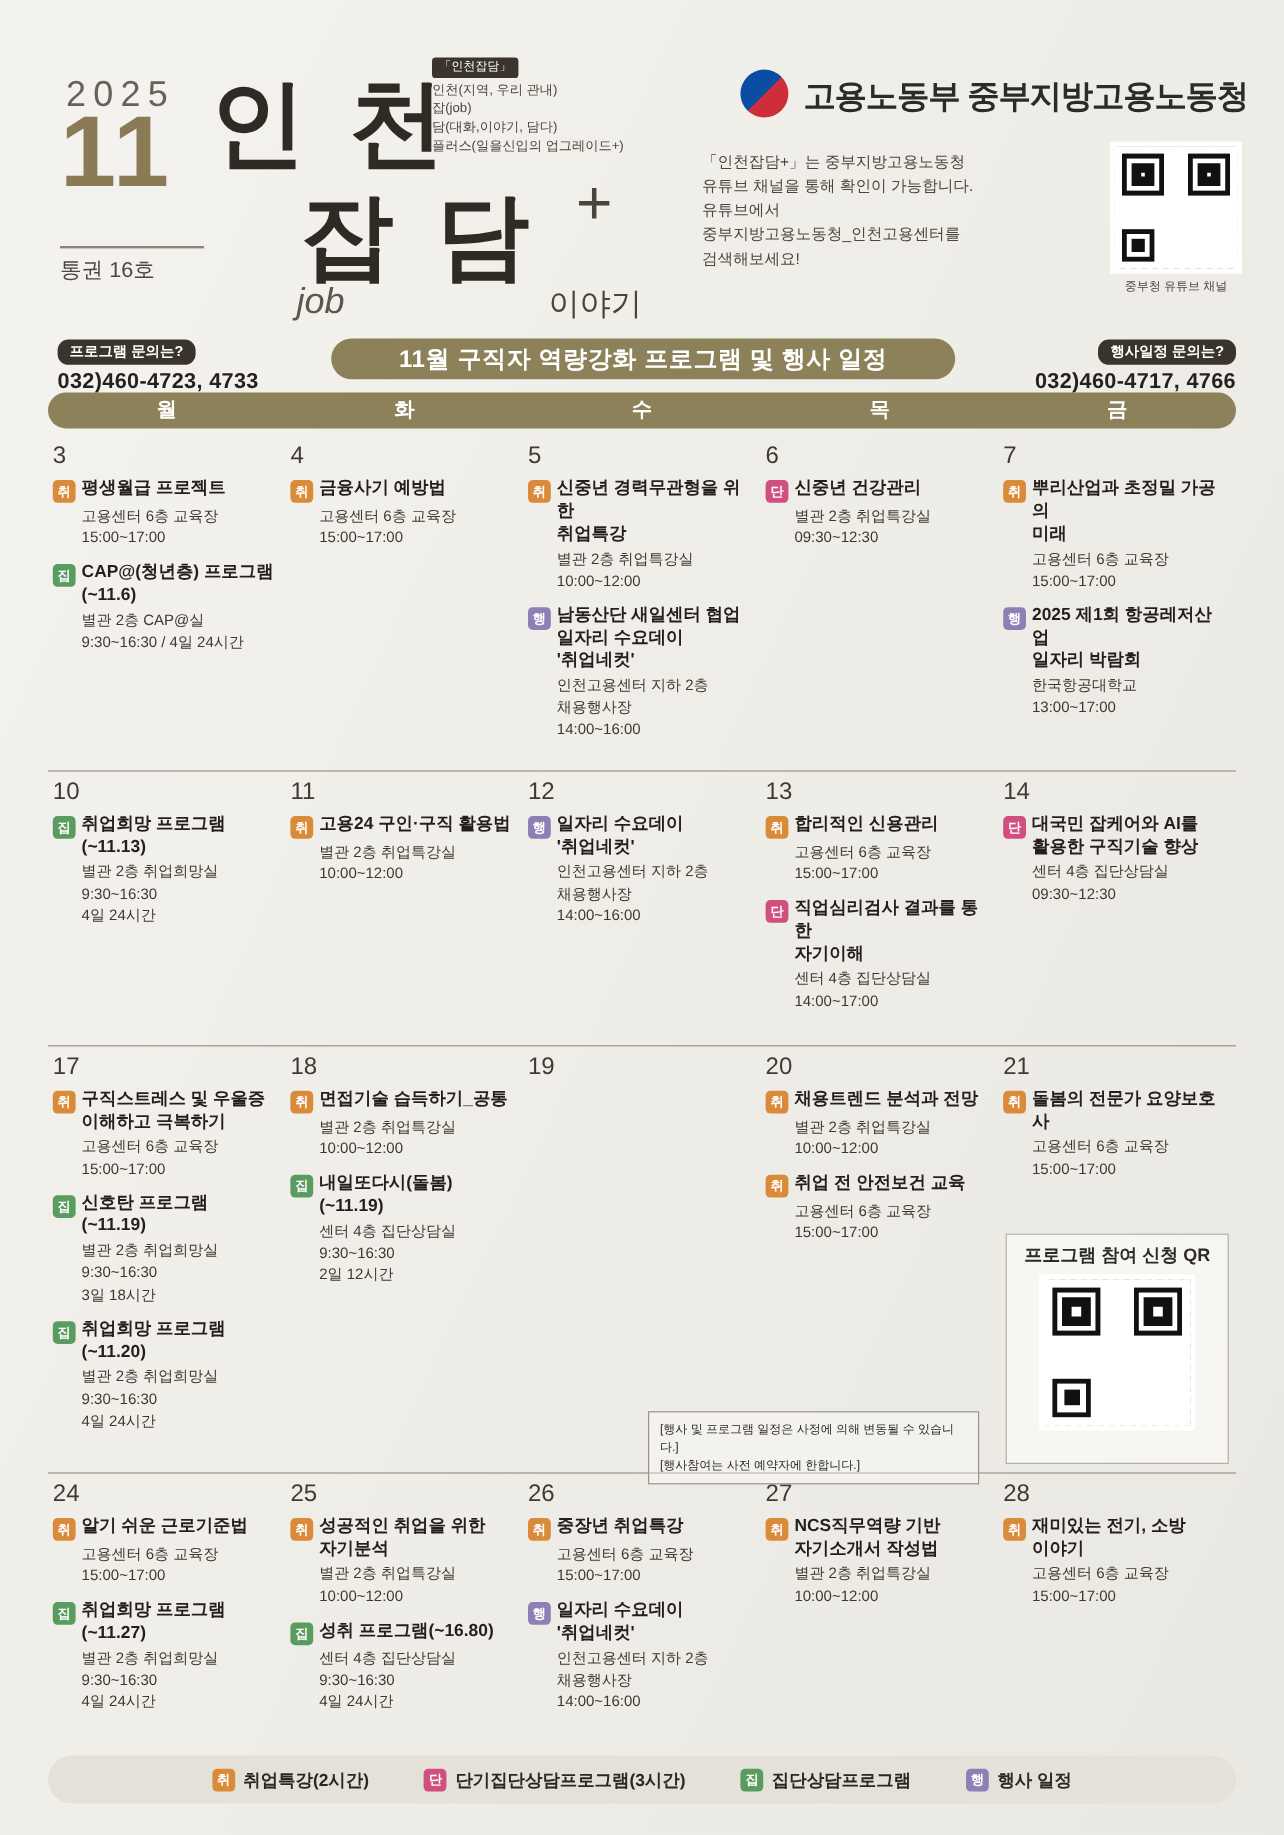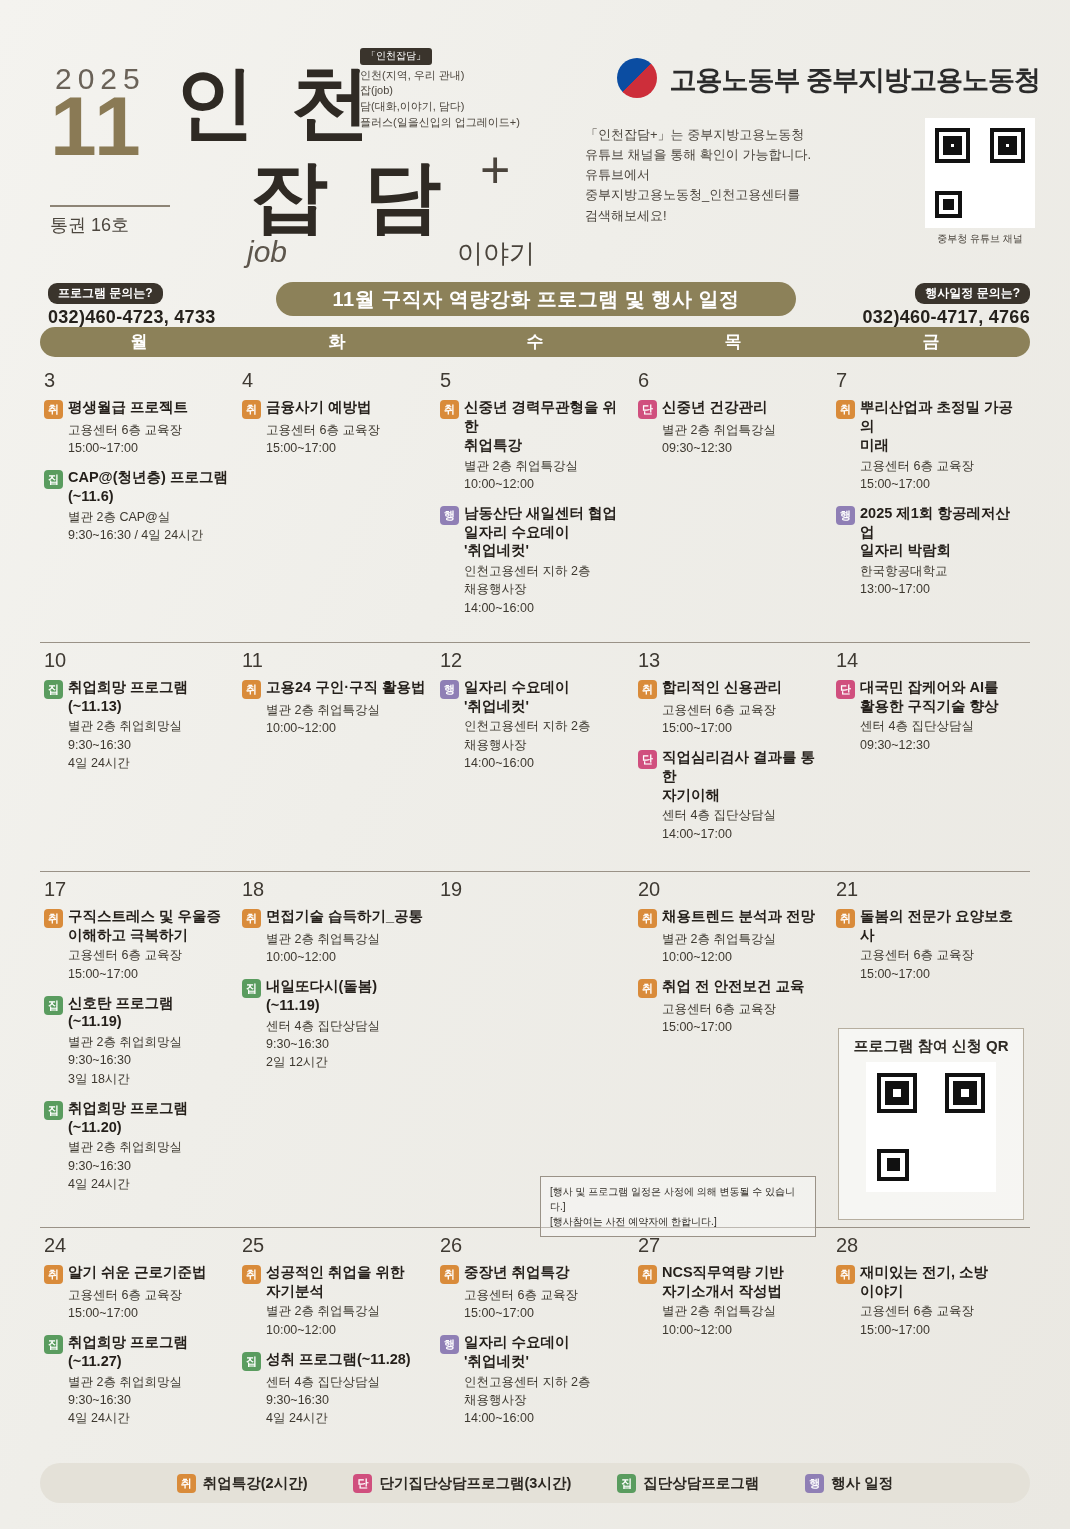--- a/index.html
+++ b/index.html
@@ -508,21 +508,21 @@
               <span class="tag t-chwi">취</span>
               <div class="ev-title" style="white-space: pre-line;">성공적인 취업을 위한
 자기분석</div>
             </div>
             <div class="ev-sub" style="white-space: pre-line;">별관 2층 취업특강실
 10:00~12:00</div>
           </div>
           <div class="ev">
             <div class="ev-head">
               <span class="tag t-jip">집</span>
-              <div class="ev-title" style="white-space: pre-line;">성취 프로그램(~11.28)</div>
+              <div class="ev-title" style="white-space: pre-line;">성취 프로그램(~16.80)</div>
             </div>
             <div class="ev-sub" style="white-space: pre-line;">센터 4층 집단상담실
 9:30~16:30
 4일 24시간</div>
           </div>
         </div>
         <div class="cell">
           <div class="daynum">26</div>
           <div class="ev">
             <div class="ev-head">

